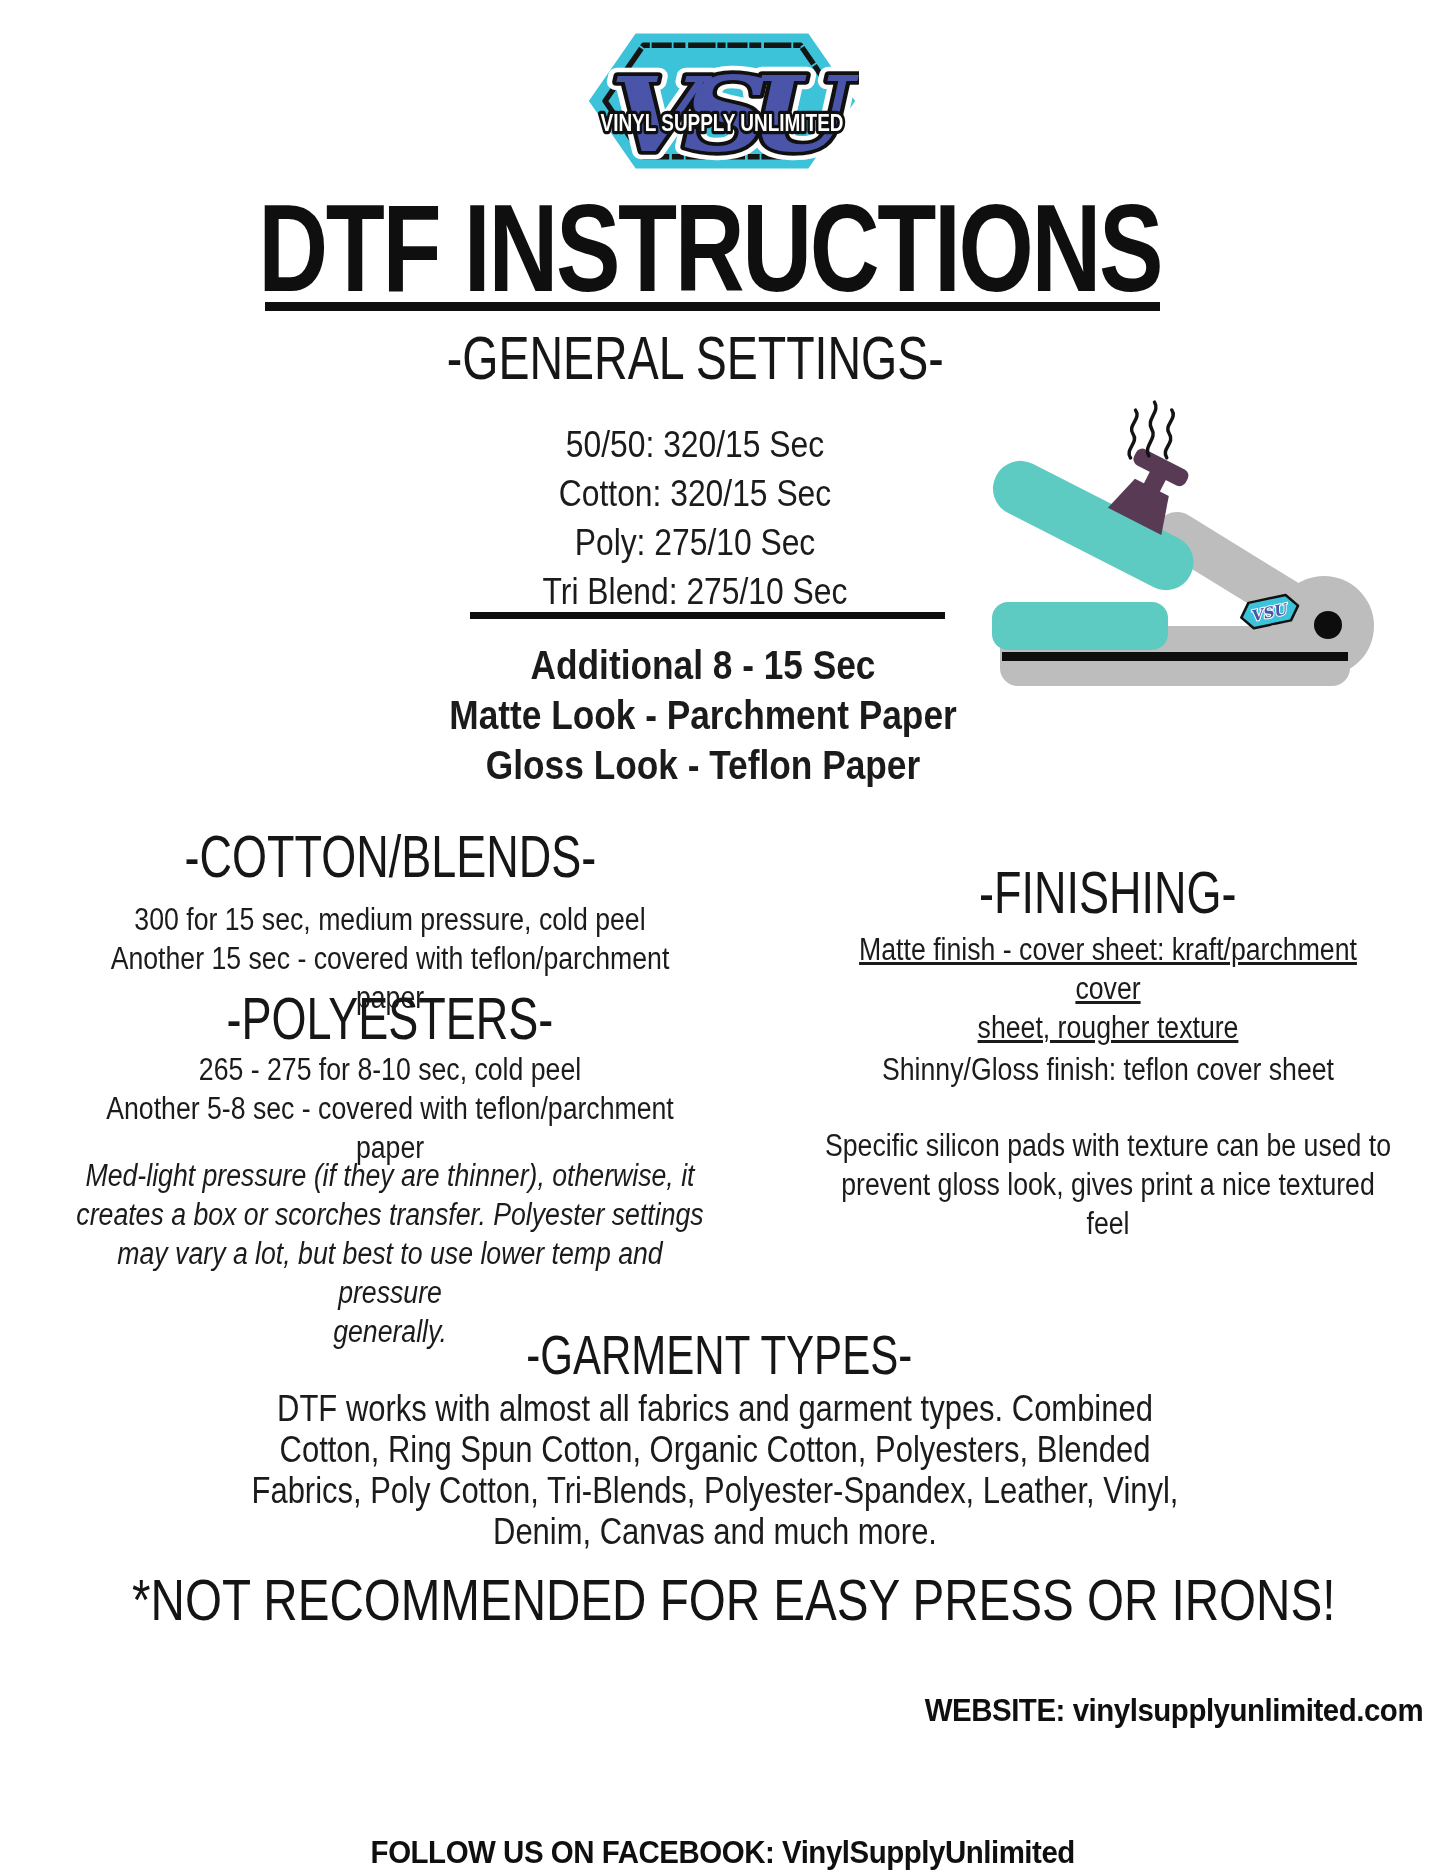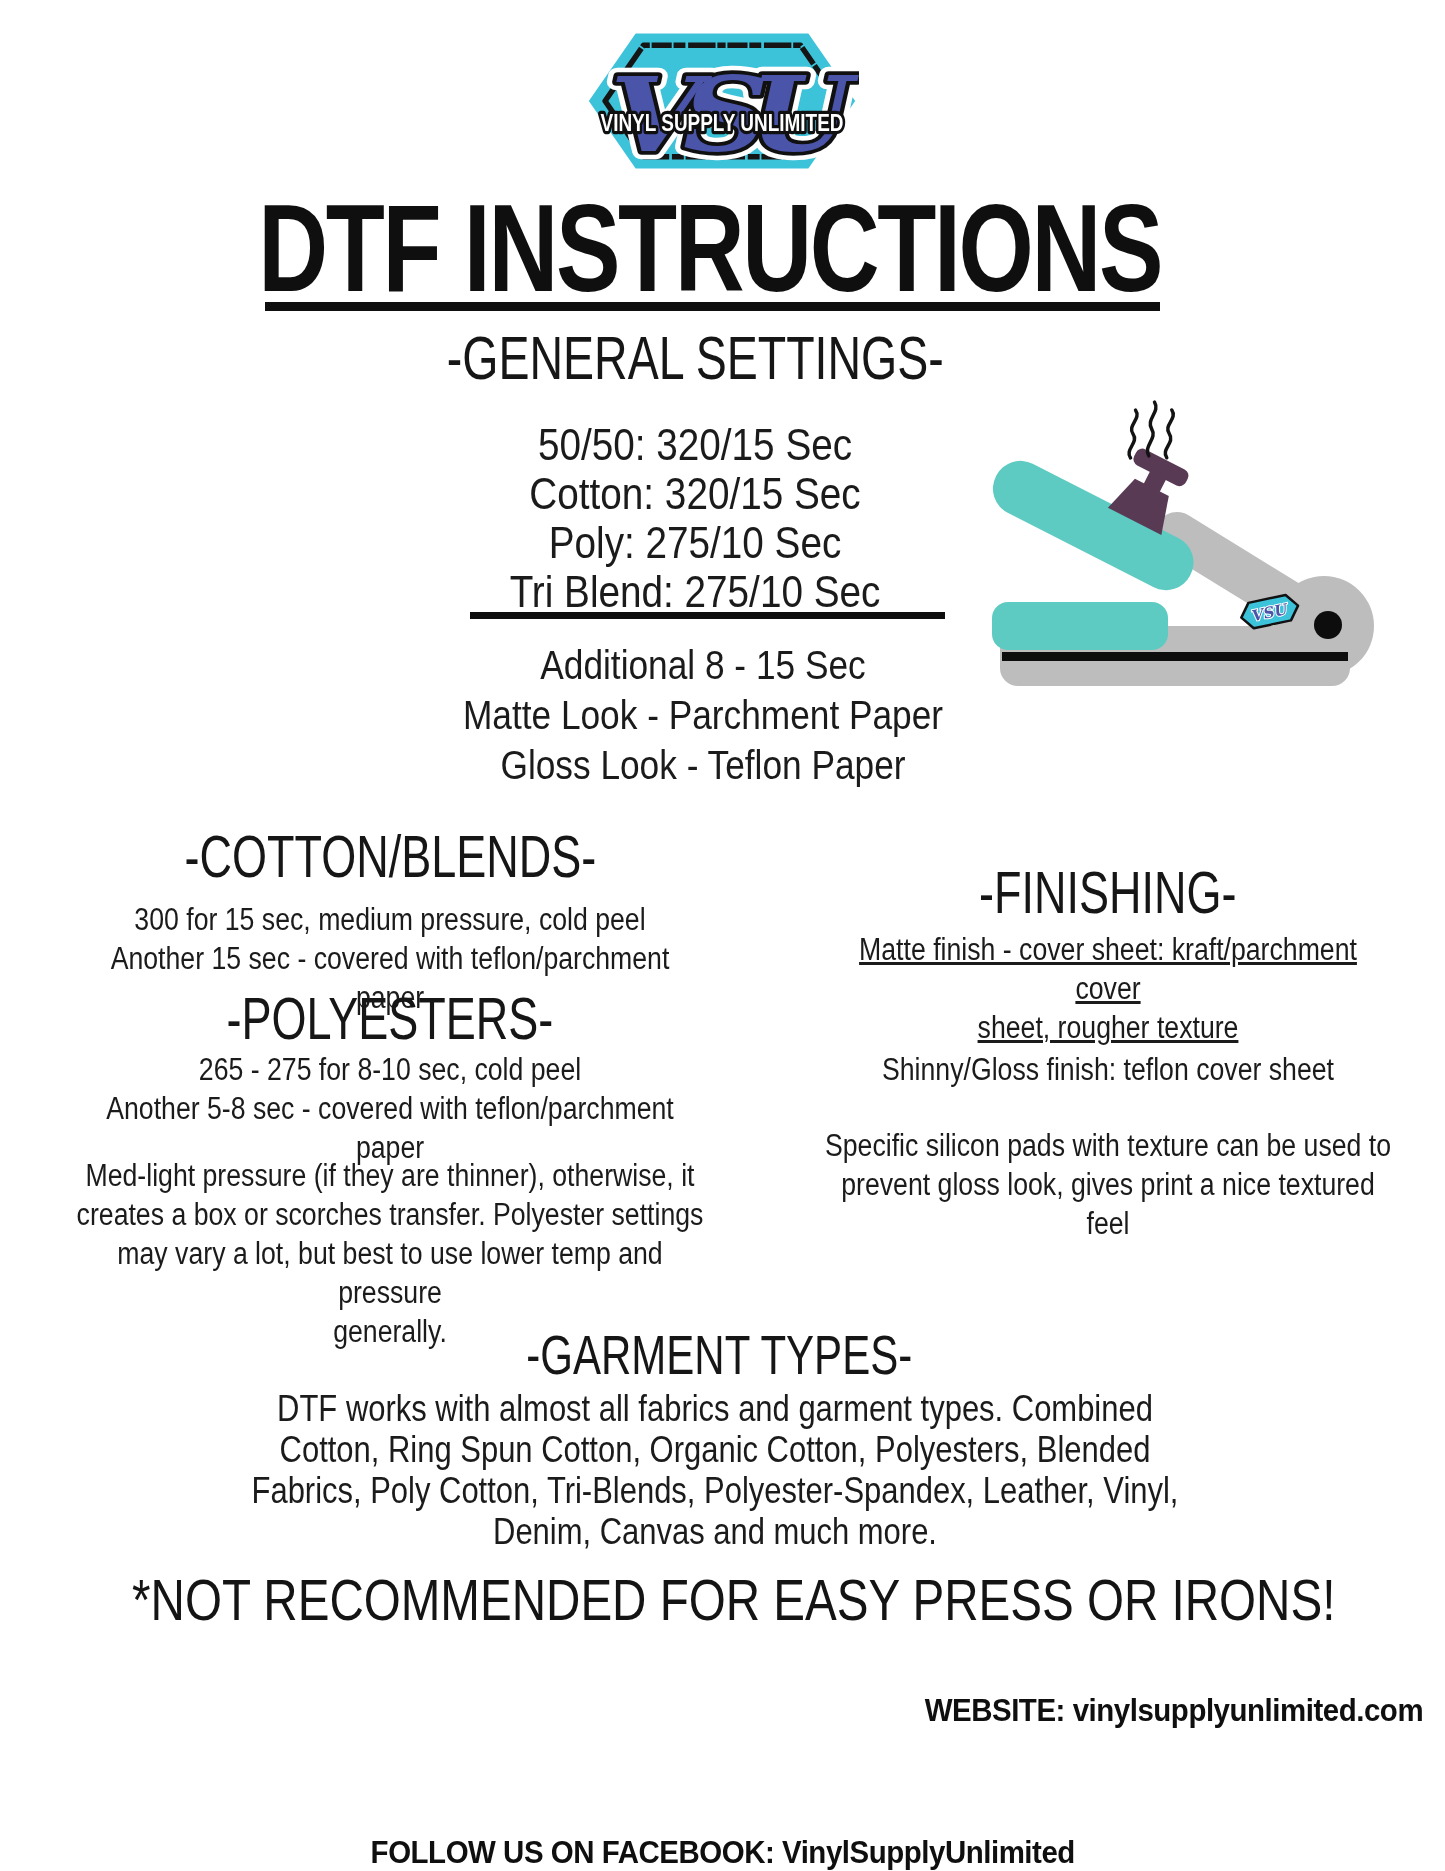--- a/index.html
+++ b/index.html
@@ -16,37 +16,37 @@
   #logo { left:585px; top:22px; width:274px; height:158px; }
 
   #title-wrap { left:0; right:25px; top:186px; }
   #title-wrap .t { font-size:124px; font-weight:bold; line-height:1; letter-spacing:-3px; color:#0f0f0f; transform:scaleX(0.78); }
   #title-underline { left:265px; top:302px; width:895px; height:9px; background:#0f0f0f; }
 
   .h-thin { font-weight:400; color:#161616; }
   #gen-heading { left:0; right:55px; top:322px; font-size:62px; }
   #gen-heading .cond { transform:scaleX(0.75); }
 
-  #settings   { left:0; right:55px; top:420px; font-size:45px; line-height:49px; font-weight:400; }
+  #settings   { left:0; right:55px; top:420px; font-size:37px; line-height:49px; font-weight:400; }
   #divider    { left:470px; top:612px; width:475px; height:7px; background:#0d0d0d; }
-  #additional { left:16px; right:55px; top:640px; font-size:41px; line-height:50px; font-weight:400; }
+  #additional { left:16px; right:55px; top:640px; font-size:41px; line-height:50px; font-weight:700; }
 
   #press { left:972px; top:396px; width:424px; height:314px; }
 
   .colL { left:25px;  width:730px; }
   .colR { left:778px; width:660px; }
   .sect-h { font-size:60px; }
   .sect-h .cond { transform:scaleX(0.75); }
   .body-txt { font-size:31px; line-height:39px; font-weight:400; }
 
   #cotton-heading { top:822px; }
   #cotton-lines   { top:900px; }
   #poly-heading   { top:984px; }
   #poly-lines     { top:1050px; }
-  #poly-note      { top:1156px; }
+  #poly-note      { top:1156px;font-style:italic; }
 
   #fin-heading    { top:858px; }
   #fin-matte      { top:930px;text-decoration:underline; }
   #fin-gloss      { top:1050px;text-align:center; }
   #fin-silicon    { top:1126px; }
 
   #garment-heading { left:8px; right:15px; top:1322px; font-size:56px; }
   #garment-heading .cond { transform:scaleX(0.75); }
   #garment-lines   { left:0; right:15px; top:1388px; font-size:36px; line-height:41px; }
 

